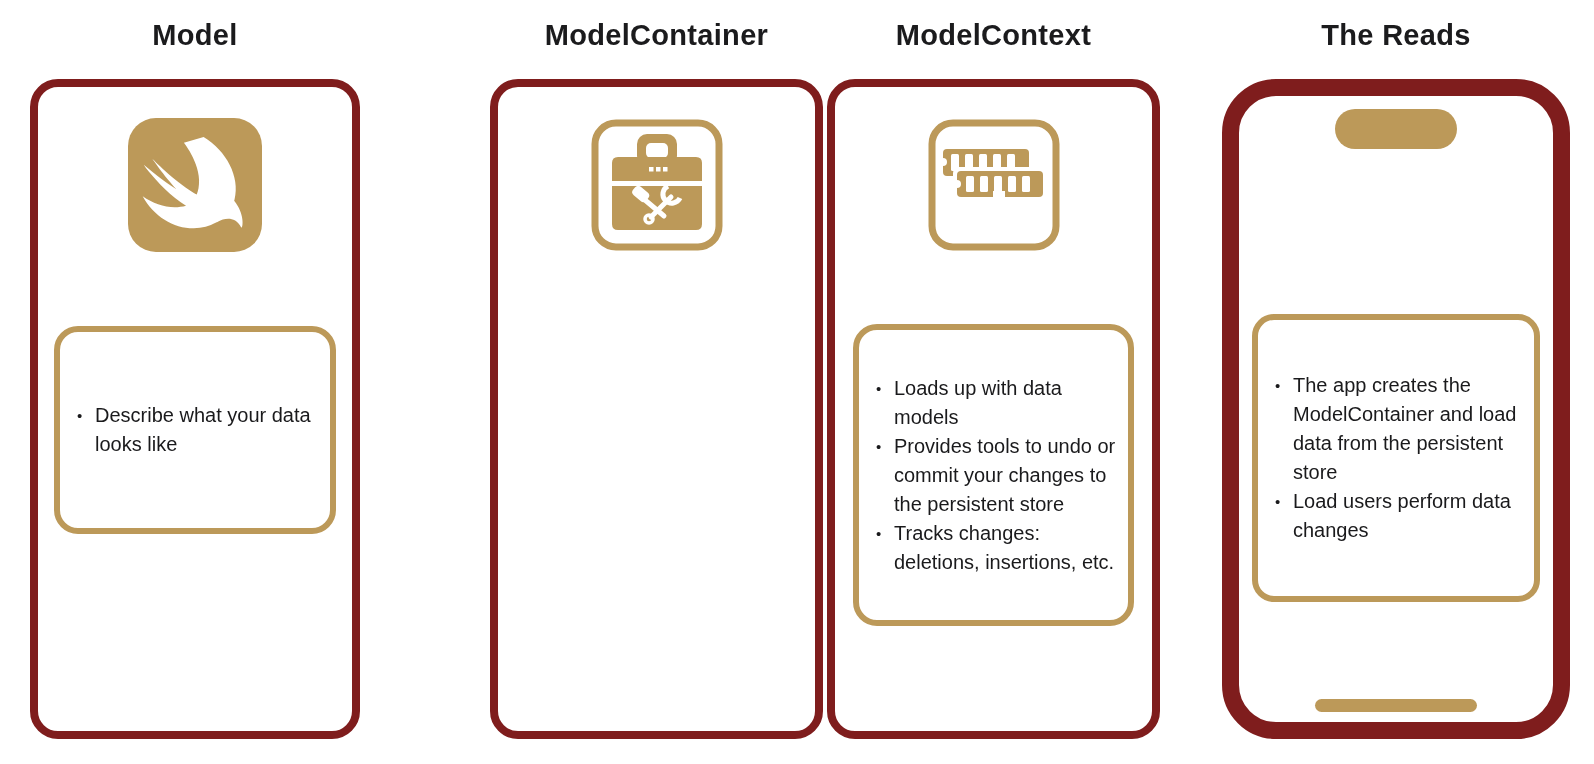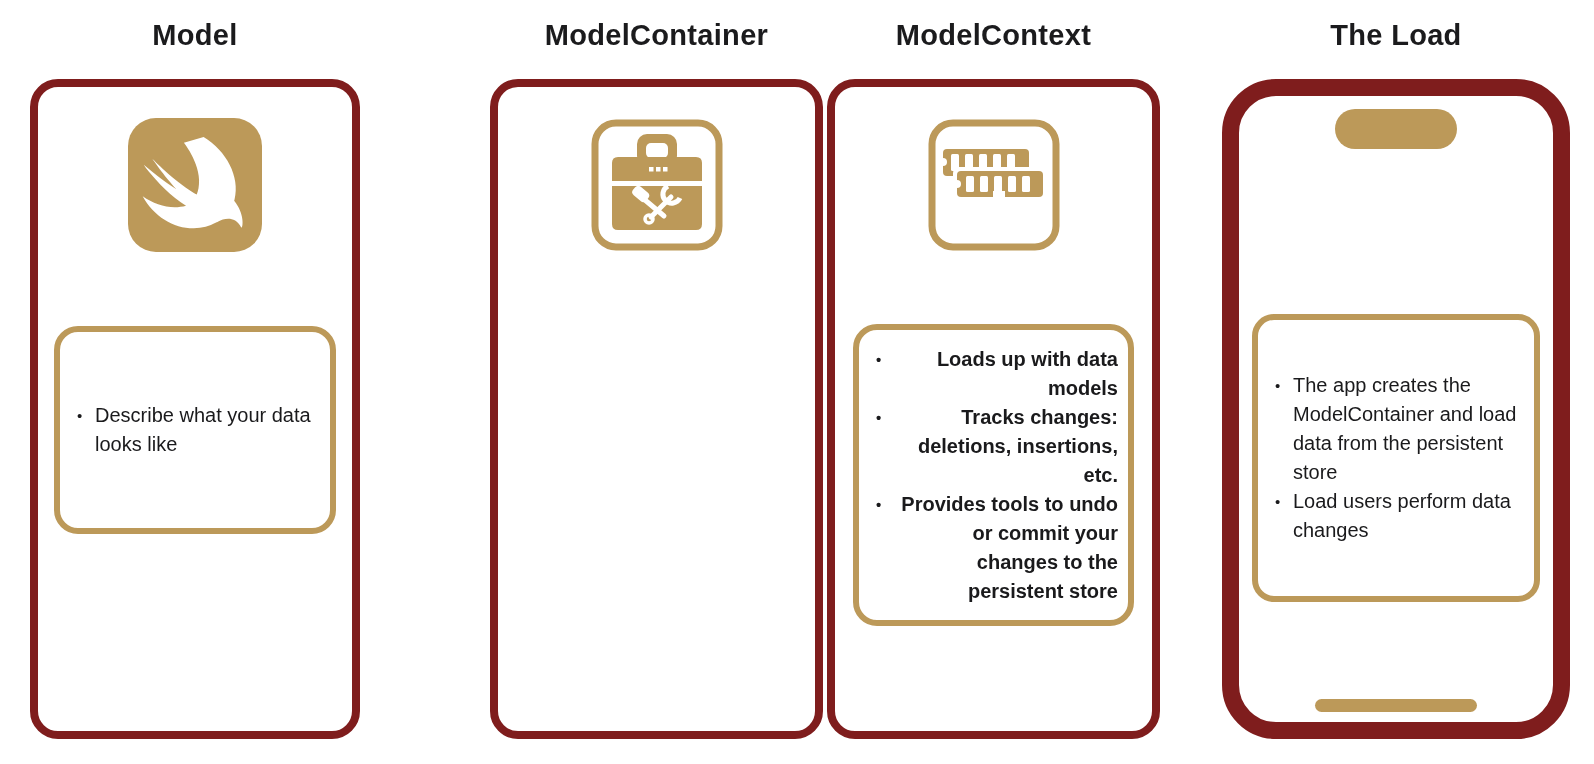--- a/index.html
+++ b/index.html
@@ -3,41 +3,41 @@
 <meta charset="utf-8">
 <style>
   html,body{margin:0;padding:0;background:#ffffff;}
   body{width:1594px;height:764px;overflow:hidden;
        font-family:"Liberation Sans", sans-serif;color:#1b1b1d;}
   .stage{position:relative;width:1594px;height:764px;background:#fff;}
 
   .column{position:absolute;top:0;}
   #col1{left:30px;width:330px;}
   #col2{left:454px;width:333px;margin-left:36px;}
-  #col3{left:827px;width:333px;text-align:right;}
+  #col3{left:827px;width:333px;}
   #col4{left:1222px;width:348px;}
 
   .col-title{height:79px;display:flex;align-items:center;justify-content:center;
              font-size:29px;font-weight:700;letter-spacing:.3px;color:#1b1b1d;
              padding-bottom:8px;box-sizing:border-box;}
 
   .card{position:relative;height:660px;box-sizing:border-box;background:#fff;
         border:8px solid #7f1d1d;border-radius:28px;}
   .card.phone{border-width:17px;border-radius:54px;}
 
   .icon-wrap{position:absolute;top:31px;left:50%;transform:translateX(-50%);
              width:134px;height:134px;}
   .icon-wrap svg{display:block;width:100%;height:100%;}
 
   .inner-box{position:absolute;box-sizing:border-box;background:#fff;
              border:6px solid #BC9959;border-radius:24px;
              display:flex;align-items:center;}
   #col1 .inner-box{top:239px;left:16px;right:16px;height:208px;}
   #col2 .inner-box{top:242px;left:16px;right:16px;height:258px;}
-  #col3 .inner-box{top:237px;left:18px;right:18px;height:302px;font-weight:bold;}
+  #col3 .inner-box{top:237px;left:18px;right:18px;height:302px;}
   #col4 .inner-box{top:218px;left:13px;right:13px;height:288px;border-radius:22px;}
 
   ul.bullets{margin:0;padding:0 10px 0 14px;list-style:none;
              font-size:20px;line-height:29px;color:#1a1a1c;}
   ul.bullets li{position:relative;padding-left:21px;}
   ul.bullets li::before{content:"\2022";position:absolute;left:3px;top:0;
                         font-size:15px;line-height:29px;color:#1a1a1c;}
 
   .island{position:absolute;top:13px;left:50%;transform:translateX(-50%);
           width:122px;height:40px;border-radius:21px;background:#BC9959;}
@@ -113,29 +113,29 @@
           <rect x="67" y="58" width="8" height="16" rx="1.5" fill="#ffffff"></rect>
           <rect x="81" y="58" width="8" height="16" rx="1.5" fill="#ffffff"></rect>
           <rect x="95" y="58" width="8" height="16" rx="1.5" fill="#ffffff"></rect>
           <circle cx="30" cy="66" r="4" fill="#ffffff"></circle>
           <rect x="66" y="73" width="12" height="6" fill="#ffffff"></rect>
         </svg>
       </div>
       <div class="inner-box">
         <ul class="bullets">
           <li>Loads up with data models</li>
+          <li>Provides tools to undo or commit your changes to the persistent store</li>
           <li>Tracks changes: deletions, insertions, etc.</li>
-          <li>Provides tools to undo or commit your changes to the persistent store</li>
         </ul>
       </div>
     </div>
   </div>
 
   <div class="column" id="col4">
-    <div class="col-title">The Load</div>
+    <div class="col-title">The Reads</div>
     <div class="card phone">
       <div class="island"></div>
       <div class="inner-box">
         <ul class="bullets">
           <li>The app creates the ModelContainer and load data from the persistent store</li>
           <li>Load users perform data changes</li>
         </ul>
       </div>
       <div class="homebar"></div>
     </div>

